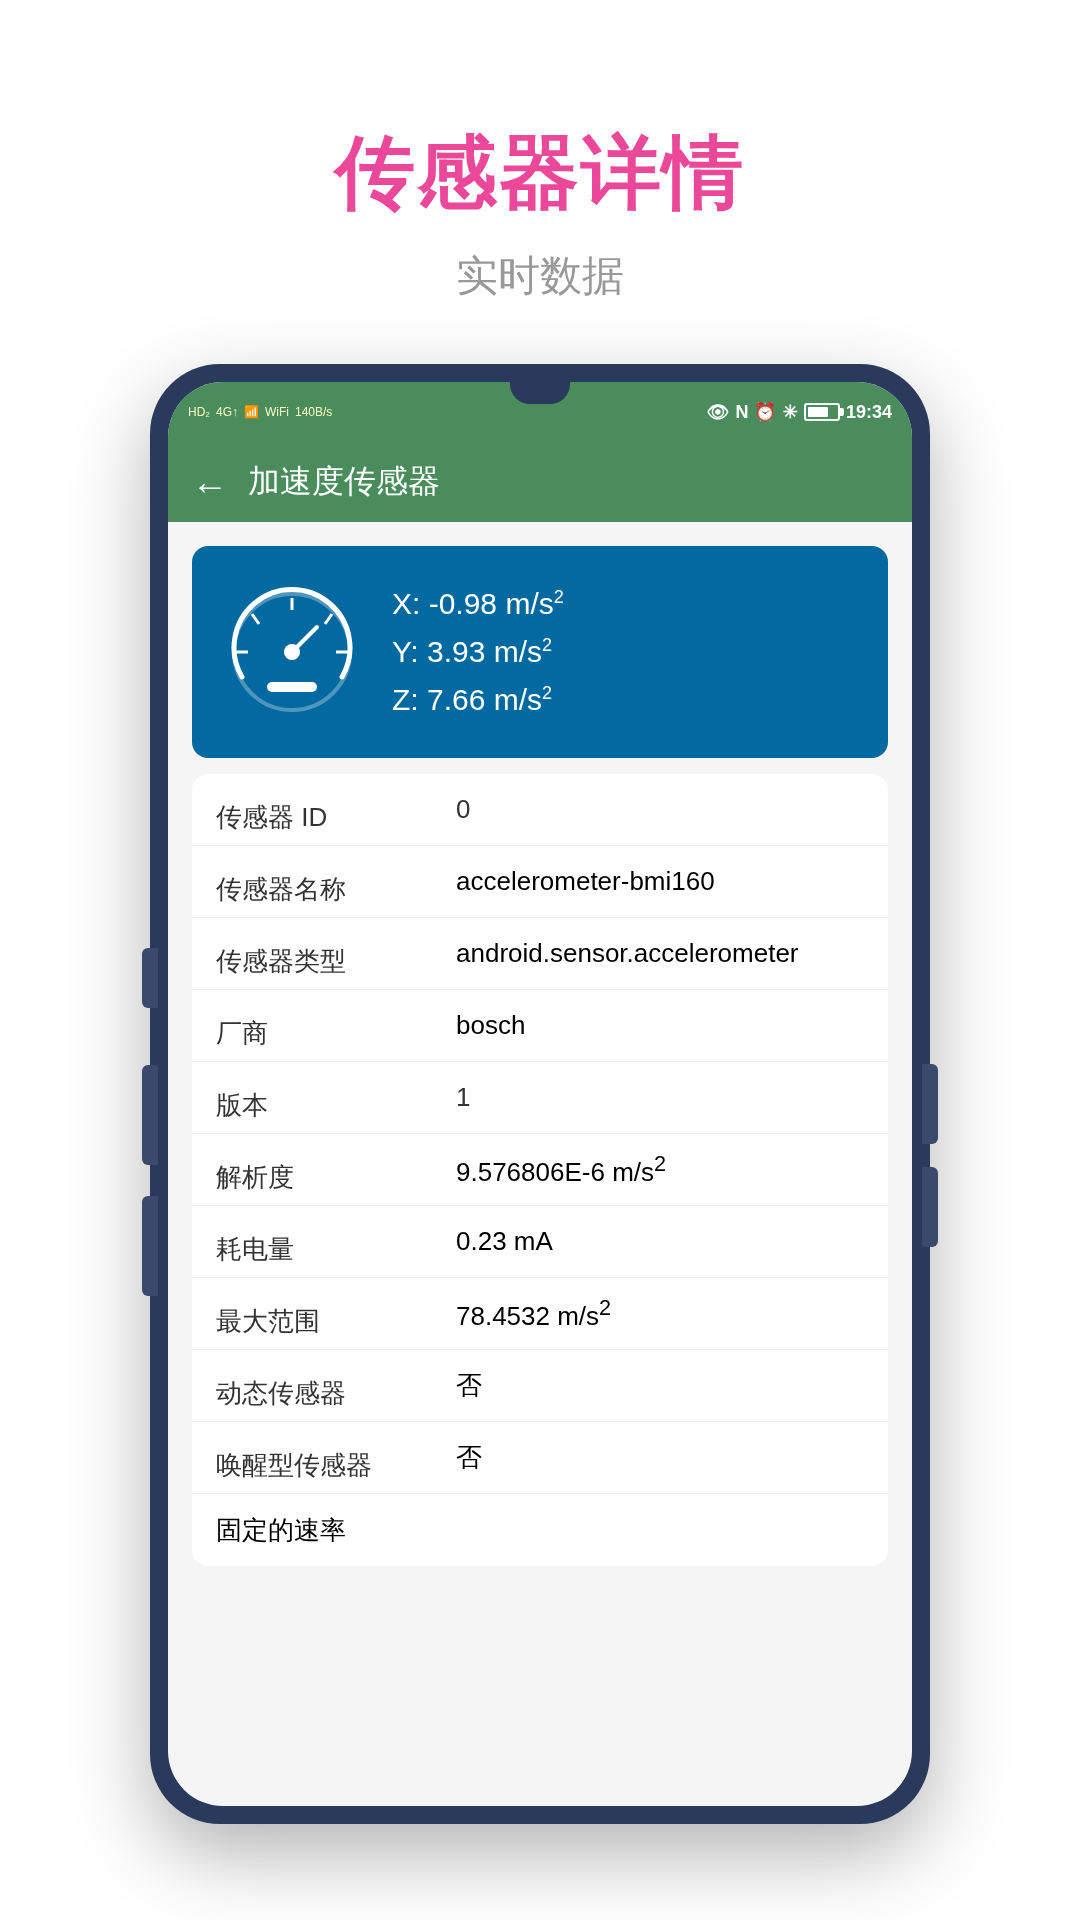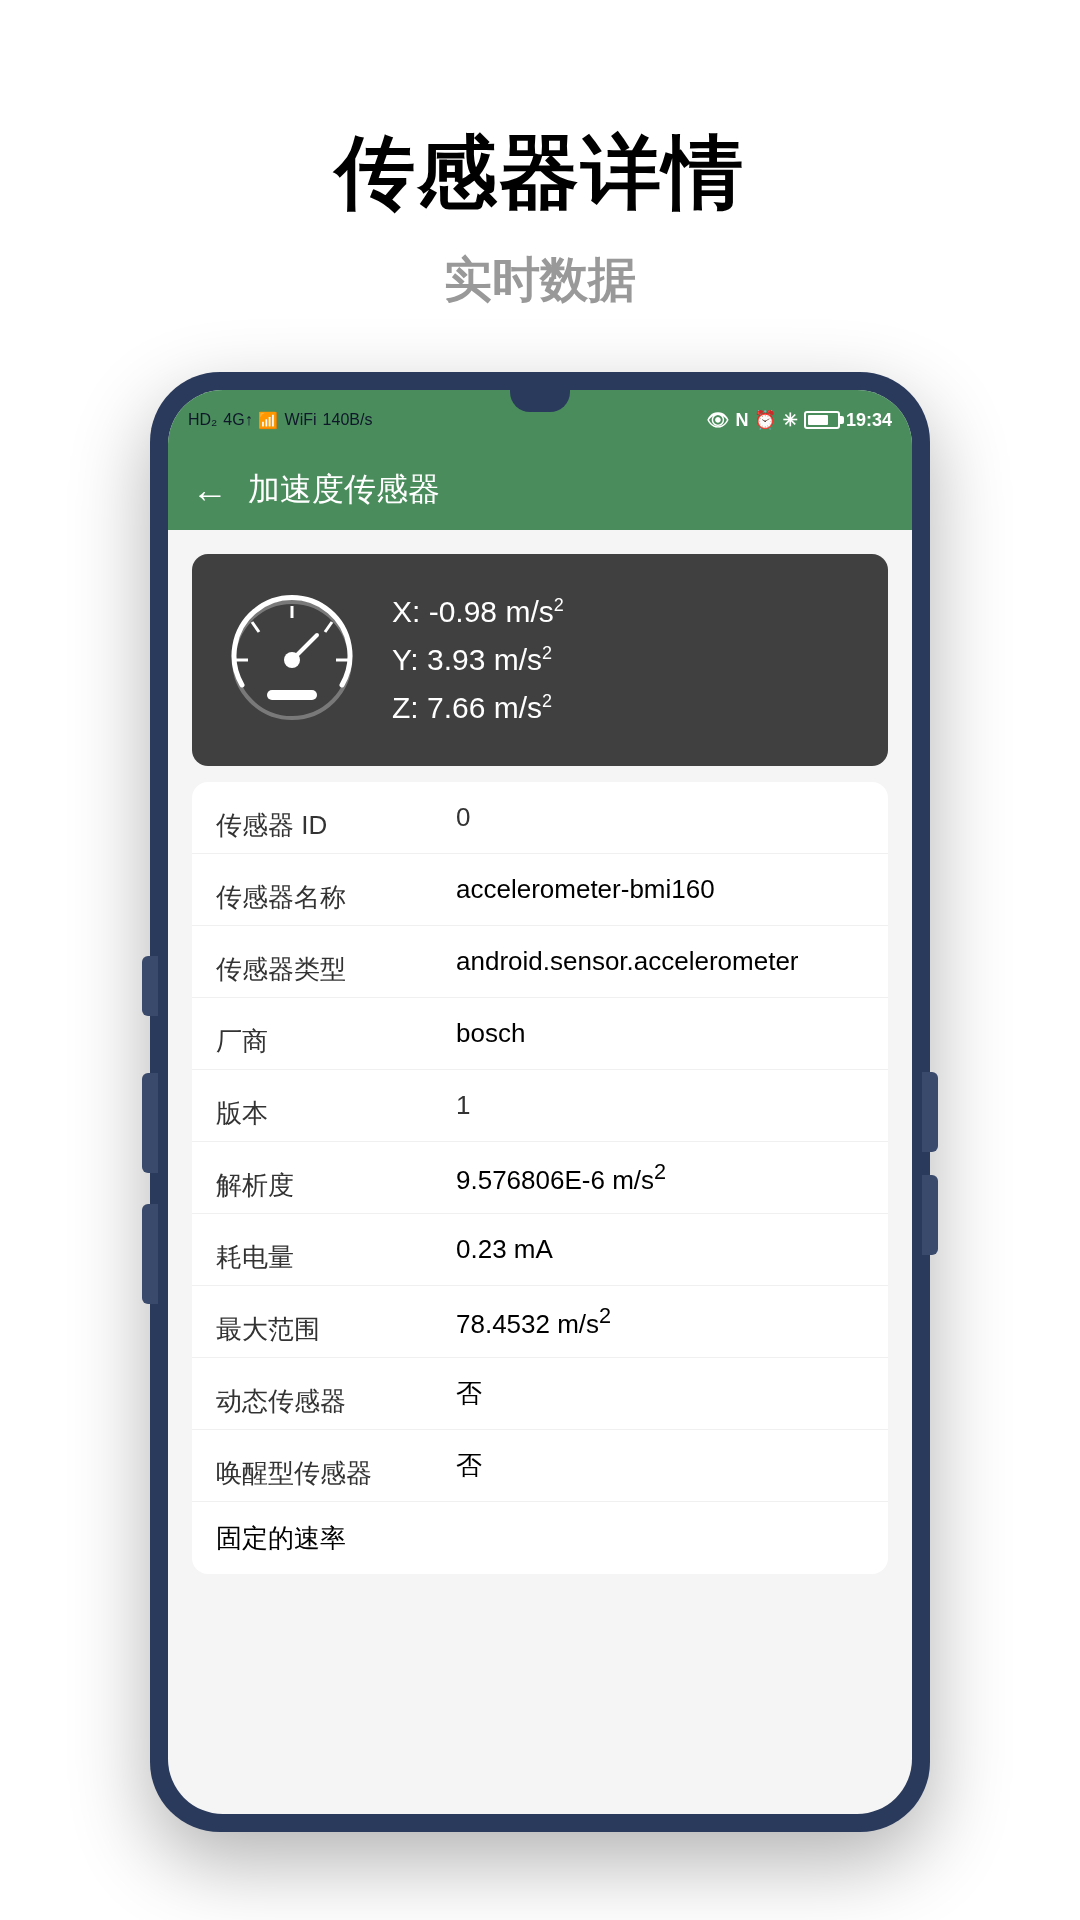--- a/index.html
+++ b/index.html
@@ -16,29 +16,28 @@
 
     .page-header {
       text-align: center;
       margin-top: 120px;
       margin-bottom: 60px;
     }
 
     .page-title {
       font-size: 80px;
       font-weight: 900;
-      color: #000000;
+      color: #ec4899;
       letter-spacing: 2px;
     }
 
     .page-subtitle {
-      font-size: 48px;
+      font-size: 42px;
       color: #999999;
       margin-top: 20px;
-      font-weight: bold;
     }
 
     
     .phone-frame {
       width: 780px;
       height: 1460px;
       background: #2a3a5c;
       border-radius: 70px;
       padding: 18px;
       position: relative;
@@ -68,22 +67,22 @@
 
     .status-left {
       display: flex;
       align-items: center;
       gap: 6px;
       font-size: 18px;
       color: white;
     }
 
     .status-left span {
-      font-size: 16px;
-      color: #0f172a;
+      font-size: 12px;
+      color: #fef9c3;
     }
 
     .status-right {
       display: flex;
       align-items: center;
       gap: 6px;
       font-size: 18px;
       color: white;
       font-weight: 600;
     }
@@ -119,21 +118,21 @@
     }
 
     .app-bar-title {
       color: white;
       font-size: 32px;
       font-weight: 500;
     }
 
     
     .sensor-card {
-      background: #404040;
+      background: #0369a1;
       margin: 24px 24px 16px;
       border-radius: 16px;
       padding: 36px 30px;
       display: flex;
       align-items: center;
       gap: 30px;
       flex-shrink: 0;
     }
 
     .speedometer-icon {

